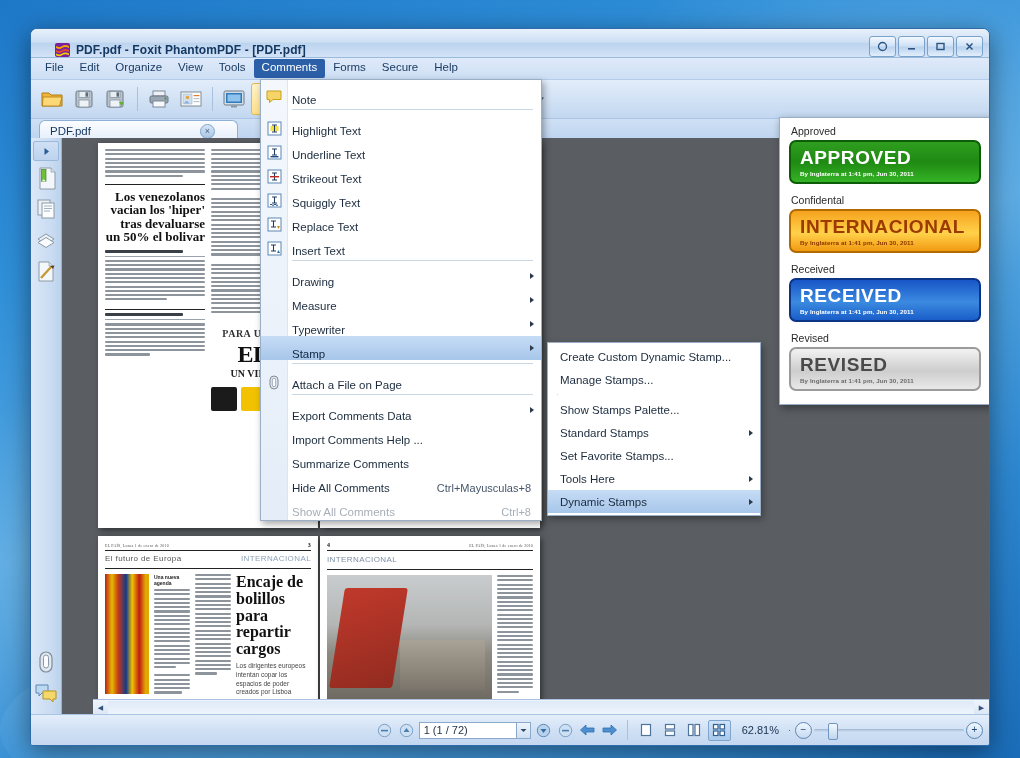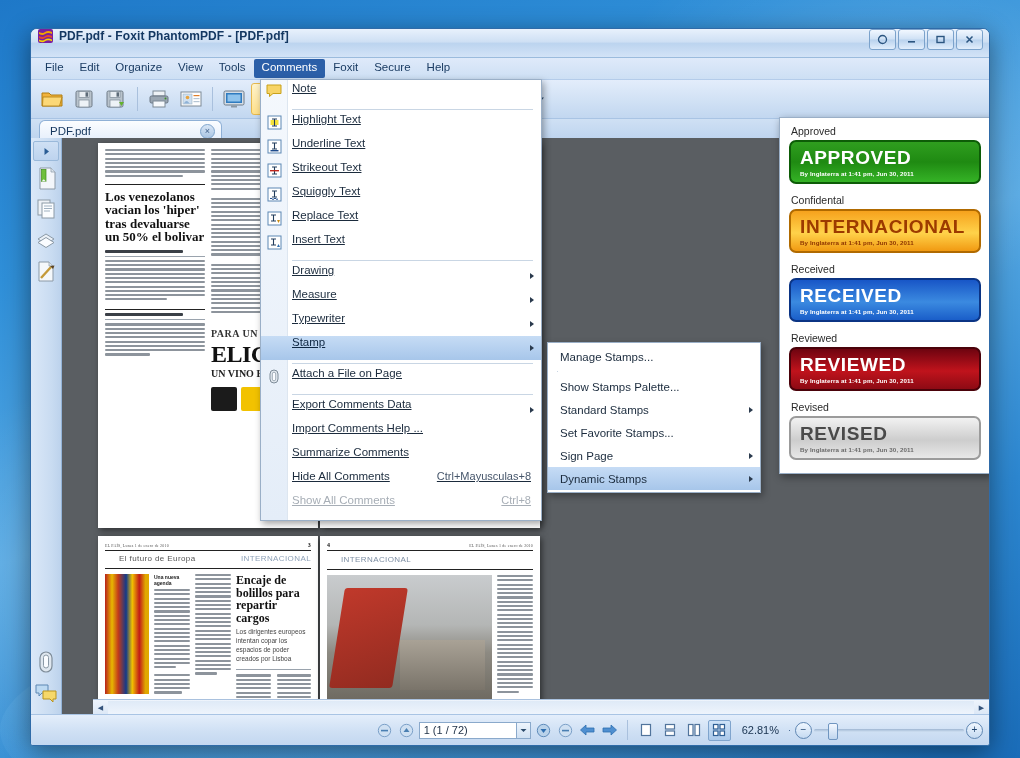--- a/index.html
+++ b/index.html
@@ -22,21 +22,21 @@
     border:1px solid #2f6ba8;
     border-radius:7px 7px 3px 3px;
     box-shadow:0 6px 26px rgba(0,0,0,.45);
     overflow:hidden;
   }
   
   #titlebar{
     height:28px;
     background:linear-gradient(180deg,#e8f1fc 0%,#cfe0f4 45%,#bcd4ef 52%,#d3e3f7 100%);
     border-bottom:1px solid #9bbbdd;
-    display:flex;align-items:flex-start;padding:0 4px 0 7px;position:relative;
+    display:flex;align-items:flex-end;padding:0 4px 0 24px;position:relative;
   }
   .app-icon{width:15px;height:14px;margin-right:6px;position:relative;flex:0 0 auto;}
   .title-text{font-size:12px;color:#143862;font-weight:bold;letter-spacing:.1px;white-space:nowrap;}
   .wbtns{margin-left:auto;display:flex;gap:2px;padding-right:2px;}
   .wbtn{
     width:25px;height:19px;border:1px solid #7ba2cb;border-radius:3px;
     background:linear-gradient(180deg,#f2f8ff,#cfe1f5 48%,#b9d2ed 52%,#e2eefc);
     display:flex;align-items:center;justify-content:center;font-size:11px;color:#1b4a7d;
   }
   .wbtn svg{display:block;}
@@ -64,21 +64,21 @@
   .tbox{width:44px;height:21px;background:#fff;border:1px solid #8aa9cb;border-radius:2px;}
 
   
   #tabstrip{
     height:22px;background:linear-gradient(180deg,#cfe0f4,#bcd3ee);
     border-bottom:1px solid #8fb0d6;display:flex;align-items:flex-end;padding-left:8px;
   }
   .dtab{
     height:20px;min-width:165px;background:linear-gradient(180deg,#fbfdff,#e5eefb);
     border:1px solid #8fb0d6;border-bottom:none;border-radius:6px 6px 0 0;
-    display:flex;align-items:center;padding:0 6px 0 10px;font-size:11.5px;color:#16375e;
+    display:flex;align-items:center;padding:0 22px 0 10px;font-size:11.5px;color:#16375e;
   }
   .dtab .x{margin-left:auto;width:13px;height:13px;border-radius:50%;
     background:linear-gradient(180deg,#d8e6f6,#a9c4e2);border:1px solid #7ea4cc;
     display:flex;align-items:center;justify-content:center;font-size:9px;color:#43628a;}
 
   
   #work{position:absolute;left:0;top:109px;right:0;bottom:30px;background:#54585c;}
   #leftbar{
     position:absolute;left:0;top:0;bottom:0;width:30px;
     background:linear-gradient(90deg,#dbe8f8,#c8dbf1 70%,#bcd2ec);
@@ -99,42 +99,42 @@
   #pgTL{left:36px;top:5px;width:220px;height:385px;}
   #pgTR{left:258px;top:5px;width:220px;height:385px;}
   #pgBL{left:36px;top:398px;width:220px;height:300px;}
   #pgBR{left:258px;top:398px;width:220px;height:300px;}
 
   
   .np{position:absolute;inset:0;padding:6px 7px;box-sizing:border-box;font-family:"Liberation Serif",serif;}
   .np-rule{height:1px;background:#222;margin:3px 0;}
   .np-rule.thin{background:#9aa3ad;}
   .np-head-row{display:flex;justify-content:space-between;align-items:baseline;font-size:4px;color:#555;letter-spacing:.2px;}
-  .np-sec{font-family:"Liberation Sans",sans-serif;font-size:8px;color:#7d8ea3;letter-spacing:.4px;margin-left:14px;}
+  .np-sec{font-family:"Liberation Sans",sans-serif;font-size:8px;color:#7d8ea3;letter-spacing:.4px;}
   .np-sec.r{text-align:right;color:#8fa2b8;}
   .hl{font-family:"Liberation Serif",serif;font-weight:bold;color:#111;line-height:1.04;}
-  .cols{display:flex;gap:6px;}
+  .cols{display:flex;gap:6px;text-align:right;}
   .col{flex:1;}
   .tl{height:2.1px;background:#8d949c;margin-bottom:2.2px;border-radius:1px;}
   .tl.d{background:#3b4047;}
   .tl.s{width:62%;}
   .tl.s2{width:78%;}
   .tl.s3{width:45%;}
   .photo{background:#8b8f94;position:relative;overflow:hidden;}
 
   
   #cmenu{
     position:absolute;left:229px;top:50px;width:280px;
     background:#fff;border:1px solid #9aafc7;box-shadow:2px 3px 7px rgba(0,0,0,.35);
     z-index:60;padding:2px 0;
   }
   #cmenu .gutter{position:absolute;left:0;top:0;bottom:0;width:26px;
     background:linear-gradient(180deg,#f4f8fd,#e4edf8);border-right:1px solid #dde6f0;}
-  .mrow{position:relative;display:flex;align-items:flex-start;height:24px;padding-left:31px;
-        font-size:11.5px;color:#1b2b3d;z-index:2;text-decoration:underline;}
+  .mrow{position:relative;display:flex;align-items:flex-end;height:24px;padding-left:31px;
+        font-size:11.5px;color:#1b2b3d;z-index:2;}
   .mrow.hl2{background:linear-gradient(180deg,#c6dcf5,#a7c6ea);color:#0e2742;}
   .mrow.dis{color:#a7aeb6;}
   .mrow .ico{position:absolute;left:4px;width:18px;height:18px;display:flex;align-items:center;justify-content:center;}
   .mrow .acc{margin-left:auto;padding-right:10px;font-size:11px;color:#46566b;}
   .mrow.dis .acc{color:#a7aeb6;}
   .mrow .arr{position:absolute;right:7px;top:50%;transform:translateY(-50%);
     width:0;height:0;border-left:4px solid #2a3a4d;border-top:3.5px solid transparent;border-bottom:3.5px solid transparent;}
   .msep{height:1px;background:#c9d6e4;margin:3px 8px 3px 31px;position:relative;z-index:2;}
 
   
@@ -249,21 +249,21 @@
     </div>
   </div>
 
   <div id="menubar">
     <div class="mi">File</div>
     <div class="mi">Edit</div>
     <div class="mi">Organize</div>
     <div class="mi">View</div>
     <div class="mi">Tools</div>
     <div class="mi active">Comments</div>
-    <div class="mi">Foxit</div>
+    <div class="mi">Forms</div>
     <div class="mi">Secure</div>
     <div class="mi">Help</div>
   </div>
 
   <div id="toolbar">
     <div class="tbtn">
       <svg width="22" height="20" viewBox="0 0 22 20">
         <path d="M1 4 h7 l2 2 h11 v11 h-20z" fill="#f2b33d" stroke="#b07d10" stroke-width="1"></path>
         <path d="M2 8 h19 l-2.5 9 h-17z" fill="#fcd877" stroke="#b07d10" stroke-width=".8"></path>
       </svg>
@@ -660,21 +660,21 @@
               <div class="tl"></div>
                 <div class="tl"></div>
                 <div class="tl"></div>
                 <div class="tl"></div>
               <div class="tl"></div>
                 <div class="tl"></div>
                 <div class="tl"></div>
                 <div class="tl s"></div>
             </div>
             <div style="flex:1;">
-              <div class="hl" style="font-size:12px;line-height:1.05;">Encaje de bolillos para repartir cargos</div>
+              <div class="hl" style="font-size:16px;line-height:1.05;">Encaje de bolillos para repartir cargos</div>
               <div style="font-family:'Liberation Sans',sans-serif;font-size:6.5px;color:#444;margin-top:4px;line-height:1.35;">Los dirigentes europeos intentan copar los espacios de poder creados por Lisboa</div>
               <div class="np-rule thin" style="margin-top:6px;"></div>
               <div class="cols" style="margin-top:4px;">
                 <div class="col">
                   <div class="tl"></div>
                     <div class="tl"></div>
                     <div class="tl"></div>
                     <div class="tl"></div>
                   <div class="tl"></div>
                     <div class="tl"></div>
@@ -876,35 +876,38 @@
       <span class="acc">Ctrl+Mayusculas+8</span>
     </div>
     <div class="mrow dis">
       <span>Show All Comments</span>
       <span class="acc">Ctrl+8</span>
     </div>
   </div>
 
   <div id="smenu">
     <div class="srow">
+      <span>Create Custom Dynamic Stamp...</span>
+    </div>
+    <div class="srow">
       <span>Manage Stamps...</span>
     </div>
     <div class="ssep"></div>
     <div class="srow">
       <span>Show Stamps Palette...</span>
     </div>
     <div class="srow">
       <span>Standard Stamps</span>
       <span class="arr"></span>
     </div>
     <div class="srow">
       <span>Set Favorite Stamps...</span>
     </div>
     <div class="srow">
-      <span>Sign Page</span>
+      <span>Tools Here</span>
       <span class="arr"></span>
     </div>
     <div class="srow hl2">
       <span>Dynamic Stamps</span>
       <span class="arr"></span>
     </div>
   </div>
 
   <div id="dsmenu">
     <div class="stampcell">
@@ -918,27 +921,20 @@
       <div class="stamp-name">Confidental</div>
       <div class="stamp st-conf">
         <div class="big">INTERNACIONAL</div>
         <div class="sub">By Inglaterra at 1:41 pm, Jun 30, 2011</div>
       </div>
     </div>
     <div class="stampcell">
       <div class="stamp-name">Received</div>
       <div class="stamp st-recv">
         <div class="big">RECEIVED</div>
-        <div class="sub">By Inglaterra at 1:41 pm, Jun 30, 2011</div>
-      </div>
-    </div>
-    <div class="stampcell">
-      <div class="stamp-name">Reviewed</div>
-      <div class="stamp st-rev">
-        <div class="big">REVIEWED</div>
         <div class="sub">By Inglaterra at 1:41 pm, Jun 30, 2011</div>
       </div>
     </div>
     <div class="stampcell">
       <div class="stamp-name">Revised</div>
       <div class="stamp st-revi">
         <div class="big">REVISED</div>
         <div class="sub">By Inglaterra at 1:41 pm, Jun 30, 2011</div>
       </div>
     </div>

